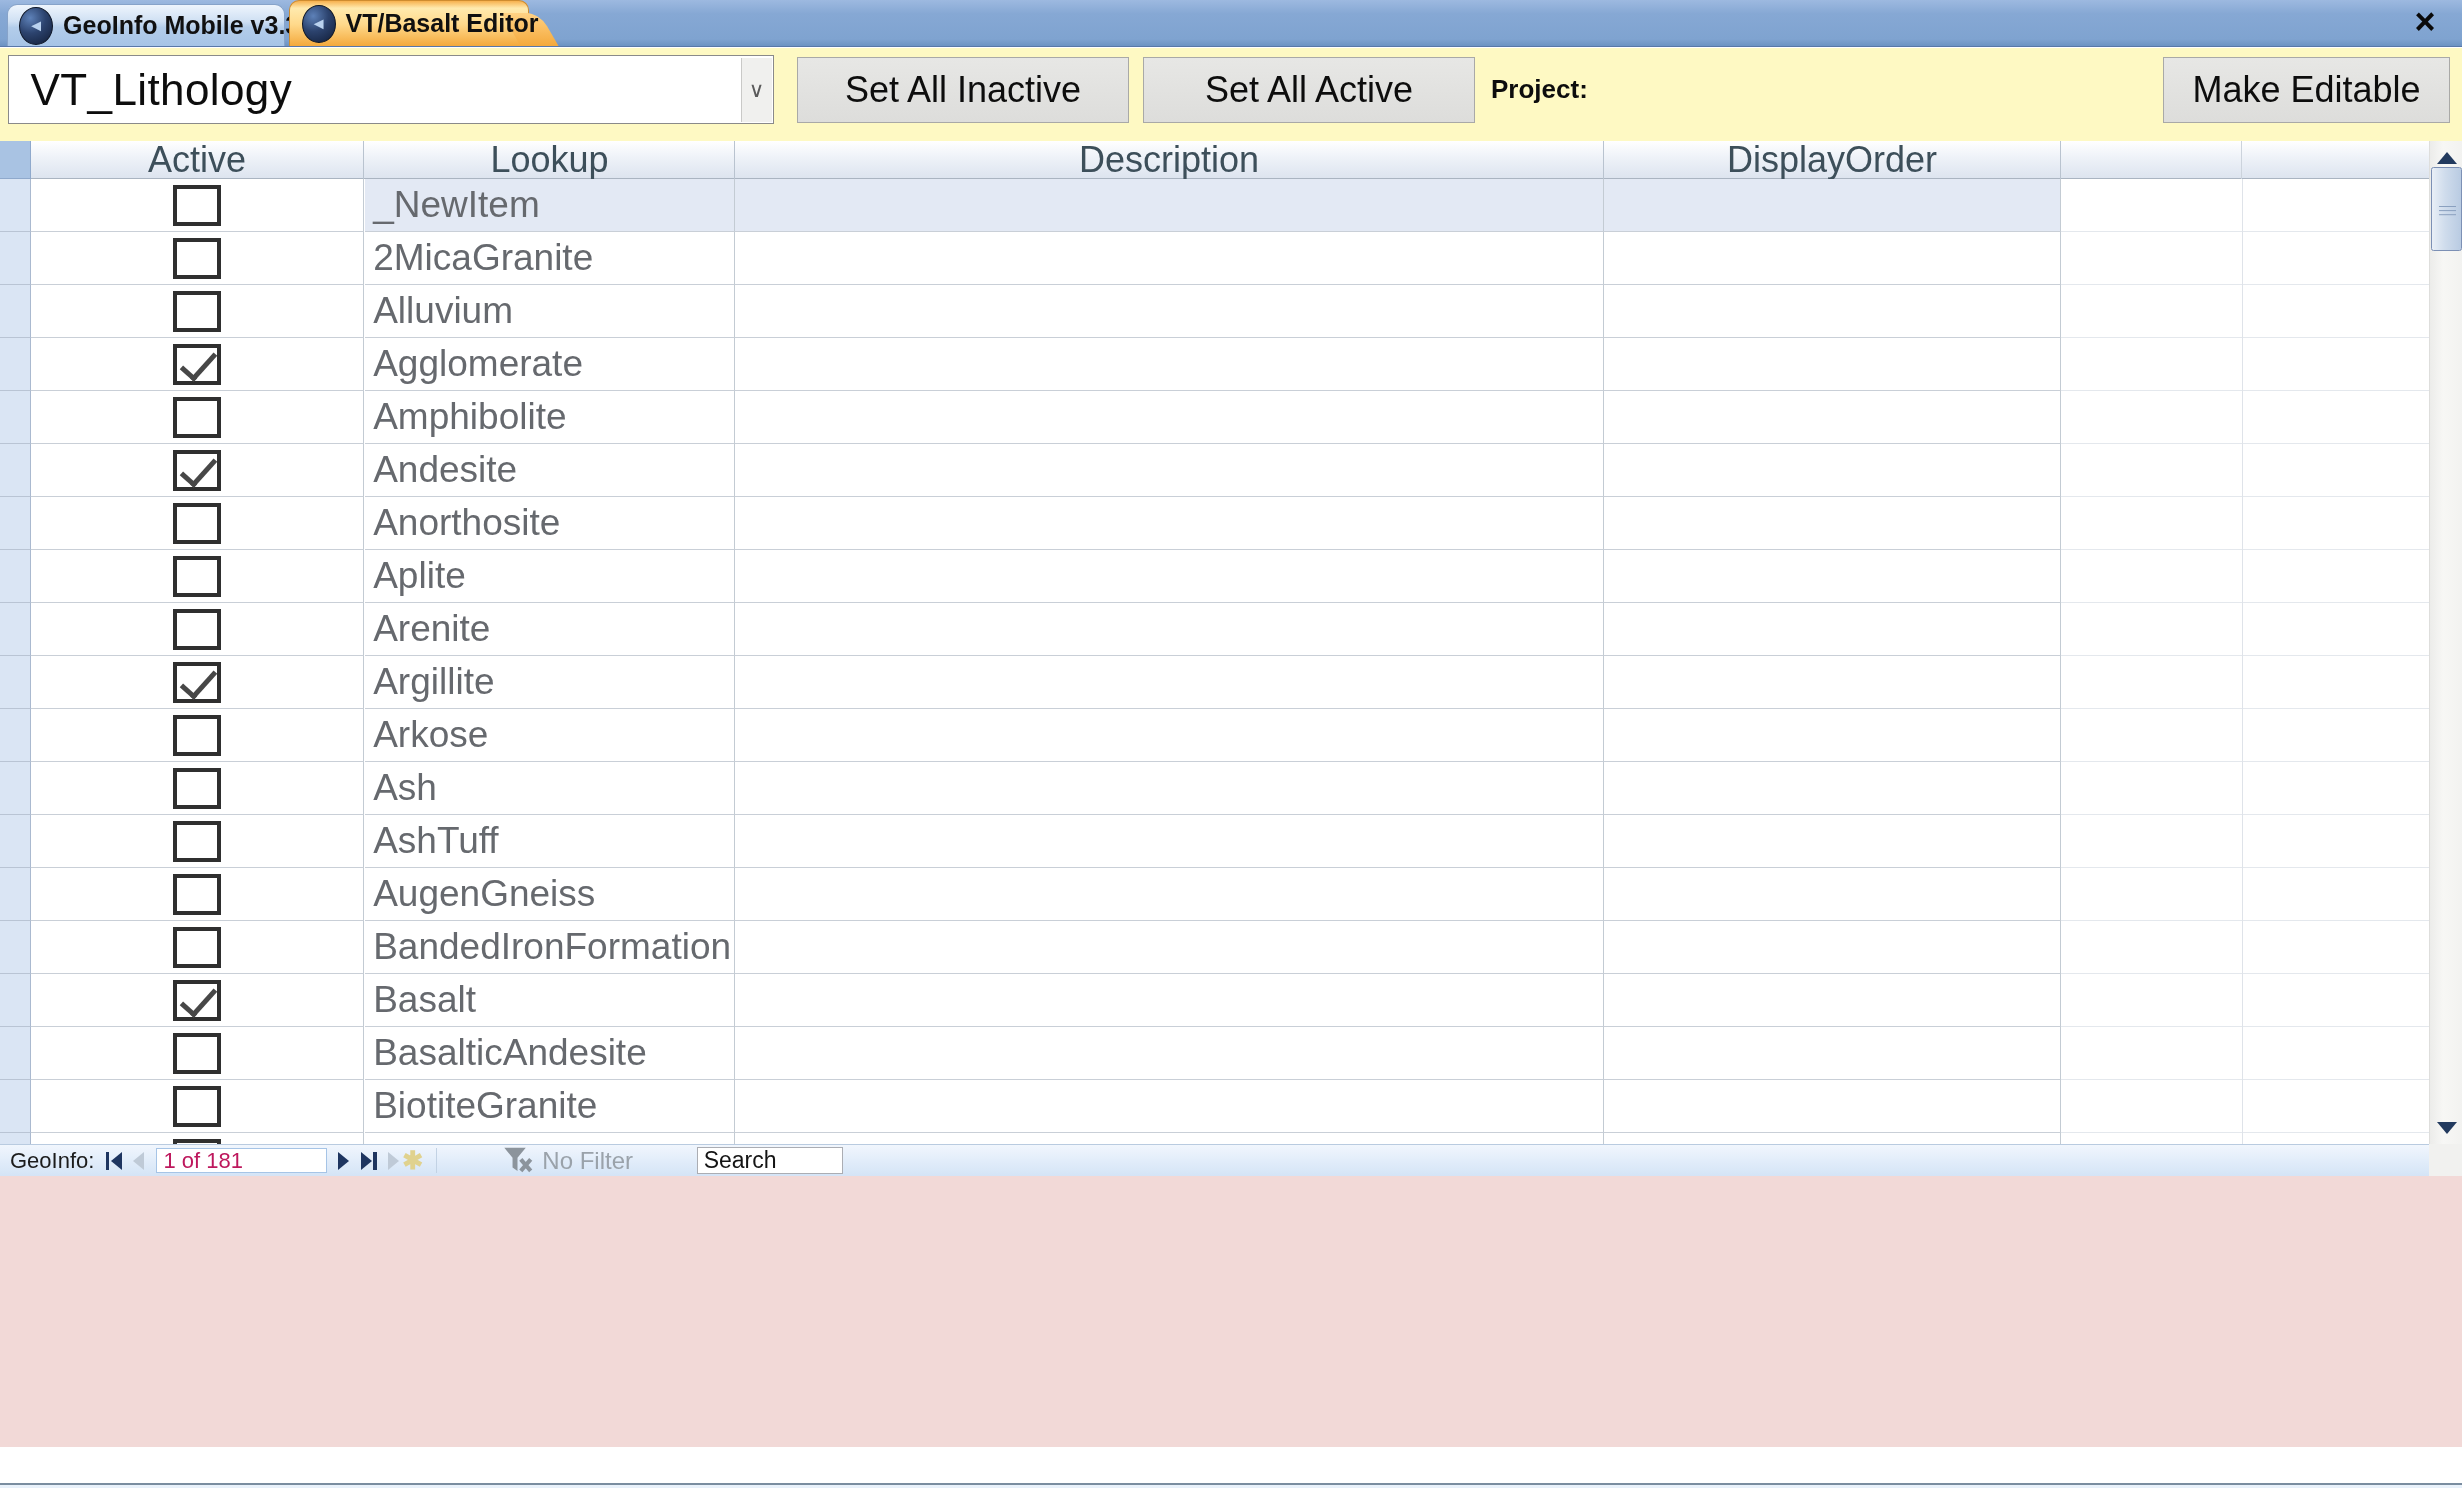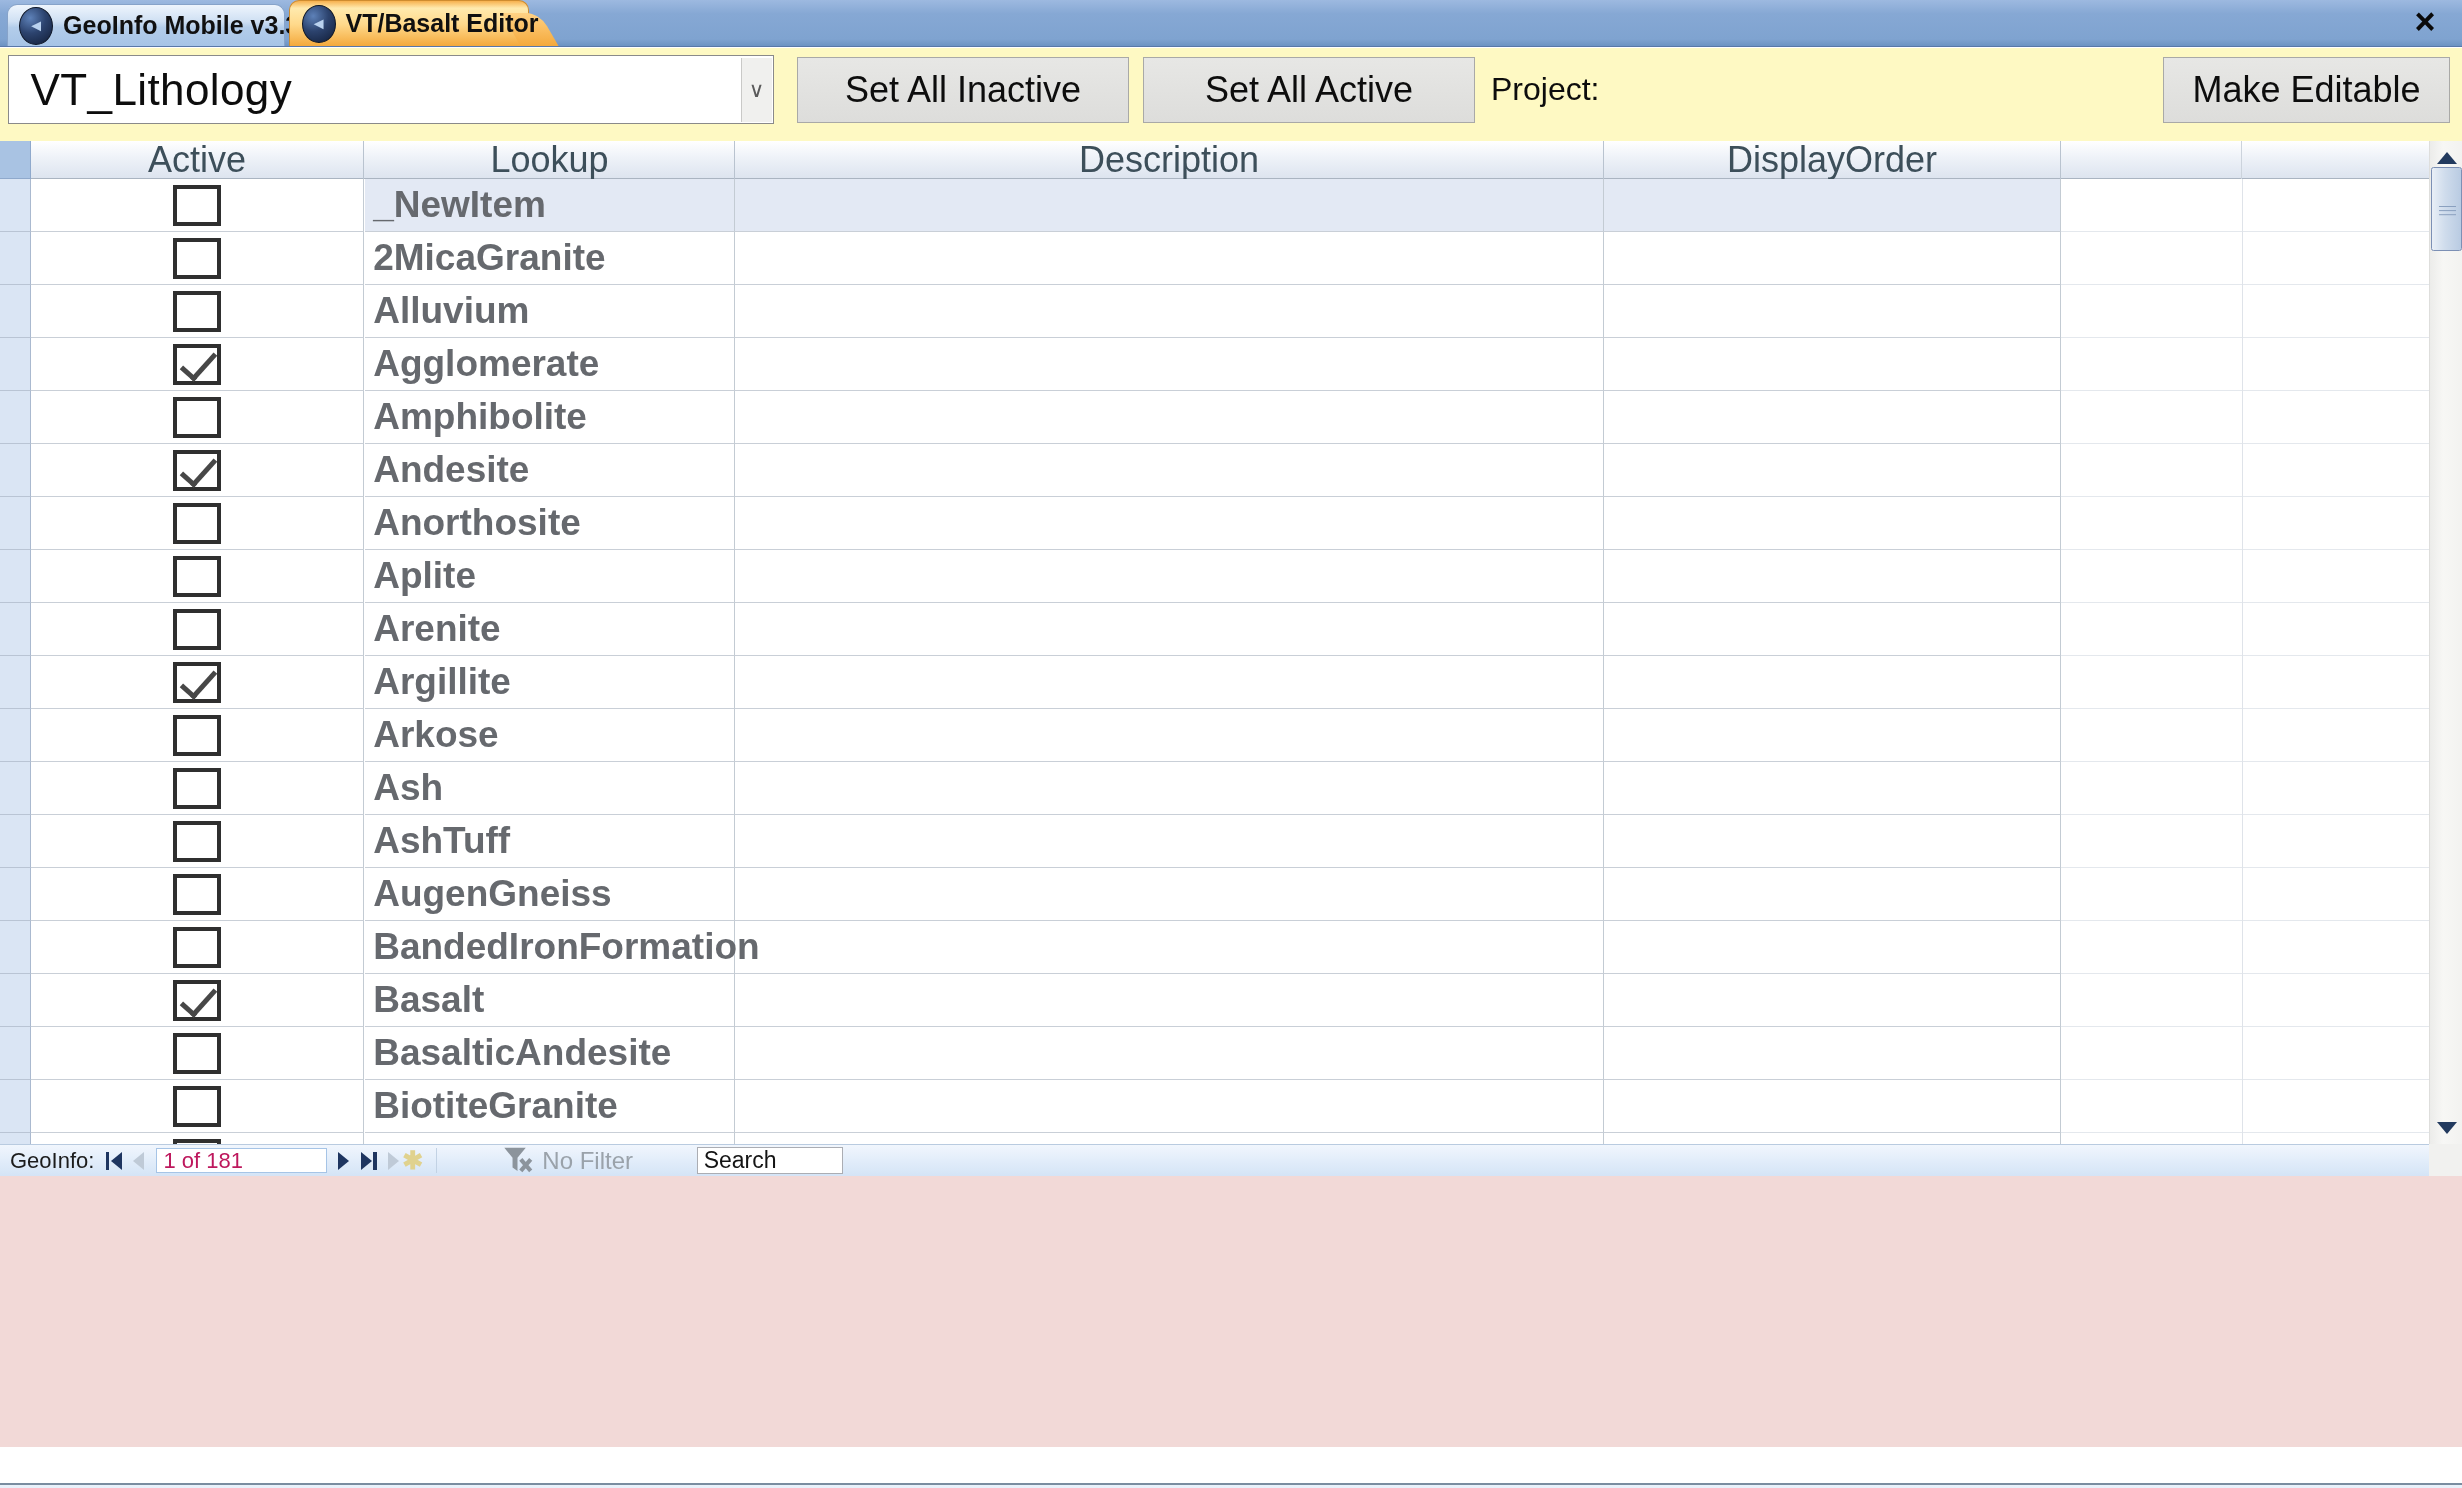--- a/index.html
+++ b/index.html
@@ -38,21 +38,21 @@
   #combo-arrow{position:absolute;right:1.6px;top:1.6px;bottom:1.6px;width:31px;background:#f0f0ee;
     border-left:0.8px solid #c9c9c7;display:flex;align-items:center;justify-content:center;
     color:#5a5a5a;font-size:21.3px;}
   .pbtn{position:absolute;top:9px;height:66px;background:linear-gradient(180deg,#e7e7e5,#dddddb);
     border:0.8px solid #a9a9a7;display:flex;align-items:center;justify-content:center;
     font-size:36px;color:#0d0d0d;}
   #btn-inactive{left:797px;width:332px;}
   #btn-active{left:1143px;width:332px;}
   #btn-editable{left:2163px;width:287px;}
   #project-label{position:absolute;left:1491px;top:0px;height:82px;display:flex;align-items:center;
-    font-size:32px;font-weight:400;color:#0d0d0d;}
+    font-size:26px;font-weight:700;color:#0d0d0d;}
 
   
   #sheet-header{position:absolute;left:0;top:141px;width:2429px;height:38px;
     background:linear-gradient(180deg,#ffffff 0%,#eef2f8 45%,#dde4ef 100%);
     border-bottom:0.8px solid #aab4c1;}
   #hdr-selector{position:absolute;left:0;top:0;width:31px;height:38px;background:#a9c3e3;
     border-right:0.8px solid #8fa9cc;border-bottom:0.8px solid #8fa9cc;}
   .hcell{position:absolute;top:0;height:38px;display:flex;align-items:center;justify-content:center;
     font-size:36px;color:#3d4f5a;border-right:0.8px solid #b9c3cf;}
   #h-active{left:31px;width:333px;}
@@ -60,21 +60,21 @@
   #h-desc{left:735px;width:869px;}
   #h-order{left:1604px;width:457px;}
   #h-ext1{position:absolute;left:2061px;top:0;width:181px;height:38px;border-right:0.8px solid #ccd3dc;}
 
   #table-rows{position:absolute;left:0;top:179px;width:2429px;height:965px;overflow:hidden;background:#fff;}
   .trow{position:relative;width:2429px;height:53px;}
   .cell{position:absolute;top:0;height:53px;border-bottom:0.8px solid #c9cfd7;}
   .csel{left:0;width:31px;background:#dae5f4;border-right:0.8px solid #aab9cf;border-bottom:0.8px solid #b9c4d4;}
   .cact{left:31px;width:333px;background:#fff;border-right:0.8px solid #c3cbd3;
     display:flex;align-items:center;justify-content:center;}
-  .clook{left:365px;width:370px;border-right:0.8px solid #c3cbd3;display:flex;align-items:center;font-weight:bold;}
+  .clook{left:365px;width:370px;border-right:0.8px solid #c3cbd3;display:flex;align-items:center;}
   .cdesc{left:735px;width:869px;border-right:0.8px solid #c3cbd3;}
   .cord{left:1604px;width:457px;border-right:0.8px solid #c3cbd3;}
   .cext{left:2061px;width:368px;border-bottom:0.8px solid #e4e8ed;}
   .trow.sel .clook,.trow.sel .cdesc,.trow.sel .cord{background:#e3e9f4;}
   .ltxt{font-size:37px;color:#66696e;padding-left:8.2px;white-space:nowrap;}
   .cb{position:relative;width:48px;height:41px;background:#fff;border:4.1px solid #2f2f2f;}
   .cb.on::after{content:'';position:absolute;left:4.1px;top:5px;width:30px;height:14px;
     border-left:5.7px solid #474747;border-bottom:5.7px solid #474747;transform:rotate(-48deg);}
   #ext-vline{position:absolute;left:2242px;top:179px;width:0.8px;height:965px;background:#dfe3e9;}
 

